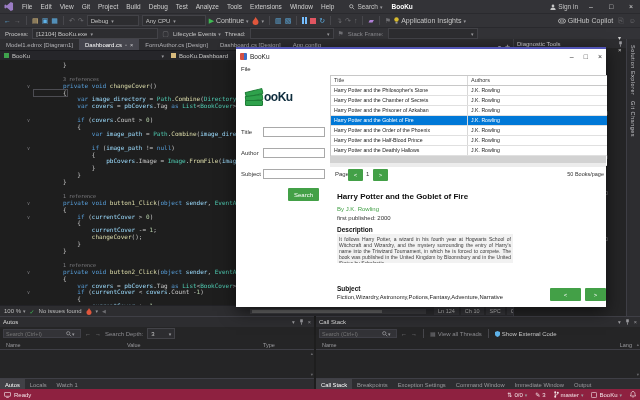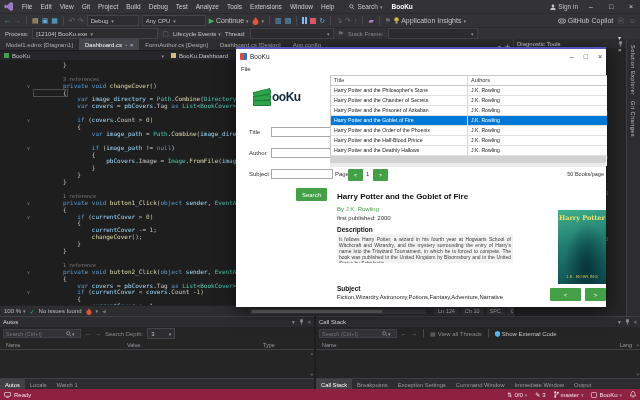--- a/index.html
+++ b/index.html
@@ -105,21 +105,21 @@
   .sidetabs{left:626px;top:39px;width:14px;height:277px;background:#2d2d30;border-left:1px solid #3f3f46;box-sizing:border-box;}
   .vtab{writing-mode:vertical-rl;font-size:5.5px;color:#c0c0c4;margin:6px 0 0 3px;letter-spacing:.5px;}
 
   
   .appwin{left:236px;top:47px;width:370px;height:258px;background:#ffffff;z-index:30;
           border-top:2px solid #5356b8;box-shadow:0 4px 16px rgba(0,0,0,.6);font-family:"Liberation Sans",sans-serif;}
   .app-title{height:14px;display:flex;align-items:center;gap:3px;padding:0 4px;font-size:6.5px;color:#222;}
   .app-ico{width:7px;height:7px;background:linear-gradient(90deg,#d34f44 50%,#3c6cc4 50%);border-radius:1px;}
   .app-ctrl{margin-left:auto;display:flex;gap:10px;color:#333;font-size:7px;}
   .app-menu{height:11px;display:flex;align-items:center;font-size:6px;color:#222;padding-left:5px;}
-  .app-side{position:absolute;left:8px;top:25px;width:94px;height:233px;}
+  .app-side{position:absolute;left:0;top:25px;width:94px;height:233px;}
   .logo-row{position:absolute;left:9px;top:15px;display:flex;align-items:center;}
   .logo-books{width:18px;height:16px;position:relative;margin-right:1px;}
   .logo-books i{position:absolute;left:0;width:16px;height:3.5px;background:#2fa24c;border-radius:1px;border:0.5px solid #1d7d36;}
   .logo-books i:nth-child(1){top:1px;transform:rotate(-14deg);}
   .logo-books i:nth-child(2){top:6px;transform:rotate(-7deg);}
   .logo-books i:nth-child(3){top:11px;}
   .logo-text{font-size:12px;font-weight:bold;color:#0f2d3d;letter-spacing:-0.5px;}
   .f-row{position:absolute;left:5px;display:flex;align-items:center;font-size:6px;color:#333;}
   .f-row input{position:absolute;left:22px;width:58px;height:8px;border:1px solid #a9a9a9;font-size:5.5px;padding:0 1px;}
   .btn-green{background:#43a047;color:#fff;border:none;font-size:6px;display:flex;align-items:center;justify-content:center;border-radius:1px;}
@@ -657,19 +657,15 @@
     <span class="pg-per">50 Books/page</span>
   </div>
 
   <div class="d-title">Harry Potter and the Goblet of Fire</div>
   <div class="d-by">By J.K. Rowling</div>
   <div class="d-pub">first published:  2000</div>
   <div class="d-desc-h">Description</div>
   <div class="d-desc">It follows Harry Potter, a wizard in his fourth year at Hogwarts School of Witchcraft and Wizardry, and the mystery surrounding the entry of Harry's name into the Triwizard Tournament, in which he is forced to compete. The book was published in the United Kingdom by Bloomsbury and in the United States by Scholastic.</div>
   <div class="d-sub-h">Subject</div>
   <div class="d-sub">Fiction,Wizardry,Astronomy,Potions,Fantasy,Adventure,Narrative</div>
-  <div class="cover">
-    <div class="cover-title">Harry Potter</div>
-    <div class="cover-author">J.K. ROWLING</div>
-  </div>
   <button class="btn-green cv-prev">&lt;</button>
   <button class="btn-green cv-next">&gt;</button>
 </div>
 
 </body></html>

